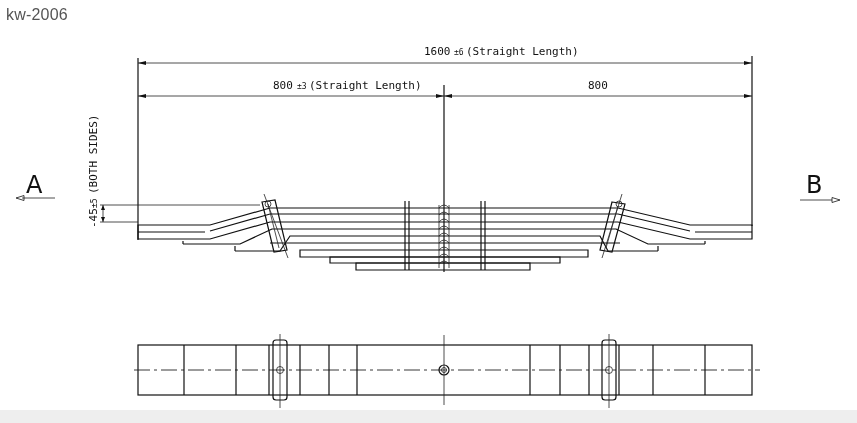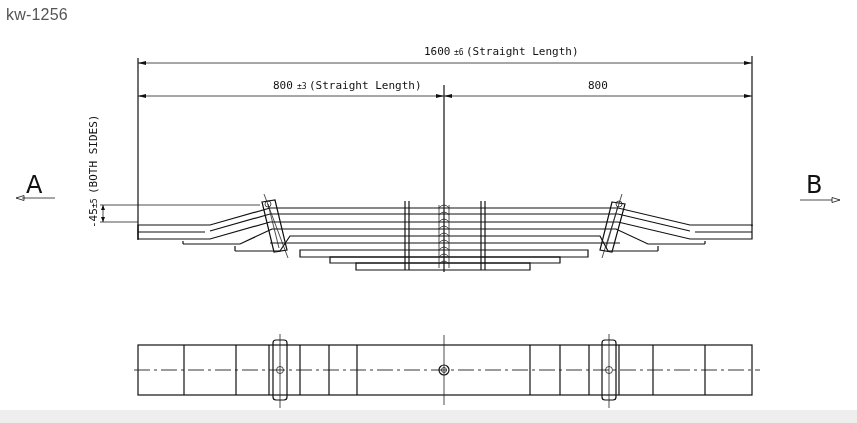--- a/index.html
+++ b/index.html
@@ -8,21 +8,21 @@
     .drawing { position: absolute; left: 0; top: 0; width: 857px; height: 410px; }
     .footer-strip { position: absolute; left: 0; top: 410px; width: 857px; height: 13px; background: #eeeeee; }
     svg text { font-family: "DejaVu Sans Mono", monospace; fill: #111; }
     .ln { stroke: #111; stroke-width: 1.2; fill: none; }
     .thin { stroke: #222; stroke-width: 0.8; fill: none; }
     .dash { stroke: #222; stroke-width: 0.9; fill: none; stroke-dasharray: 16 4 3 4; }
   </style>
 </head>
 <body>
 
-<div class="title">kw-1256</div>
+<div class="title">kw-2006</div>
 
 <svg class="drawing" viewBox="0 0 857 410" width="857" height="410" xmlns="http://www.w3.org/2000/svg">
 
   <g>
     <line class="ln" x1="138" y1="58" x2="138" y2="240"></line>
     <line class="ln" x1="752" y1="56" x2="752" y2="226"></line>
     <line class="ln" x1="444" y1="85" x2="444" y2="272"></line>
   </g>
 
   <g>

